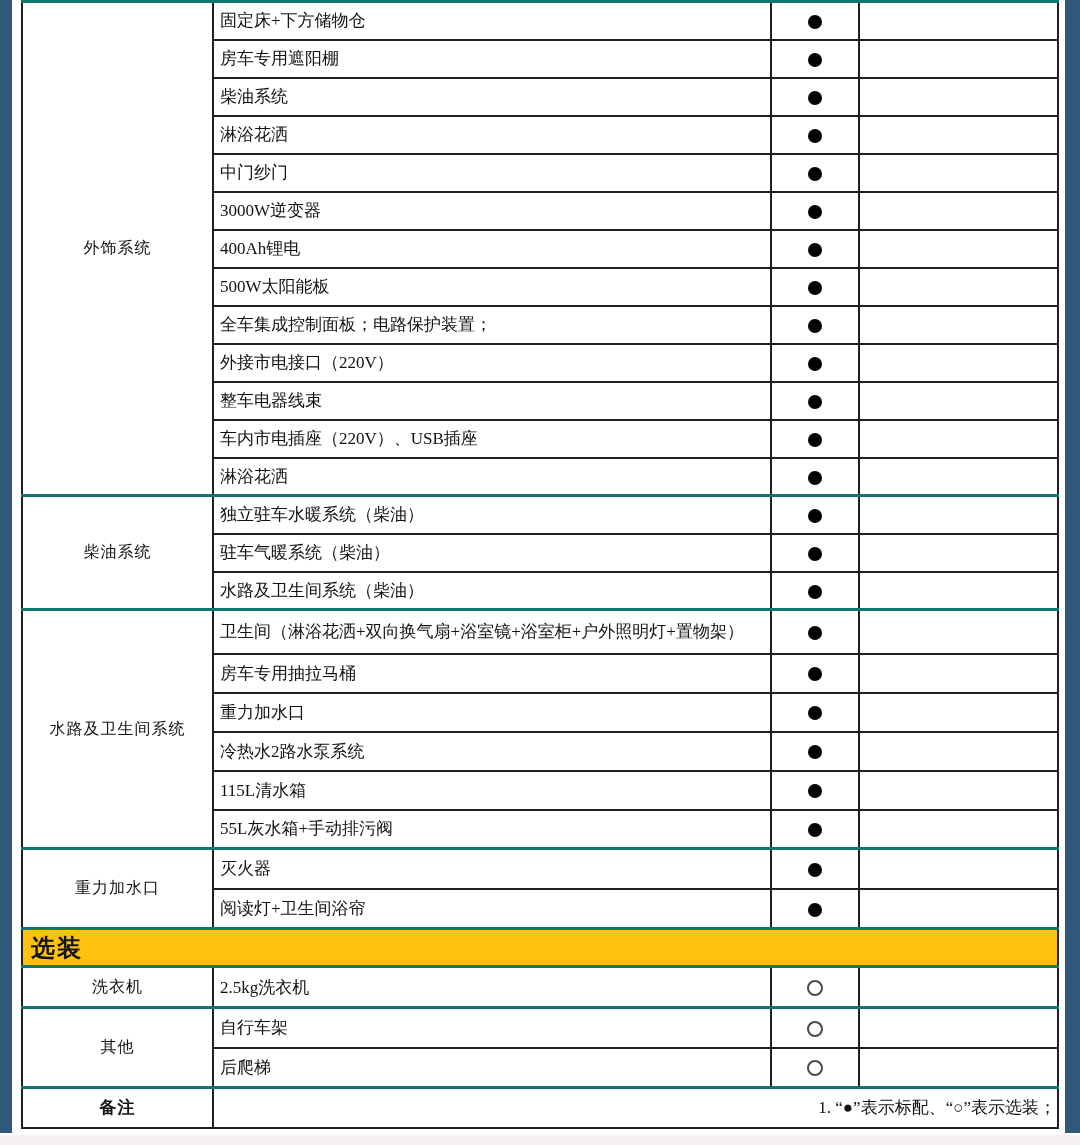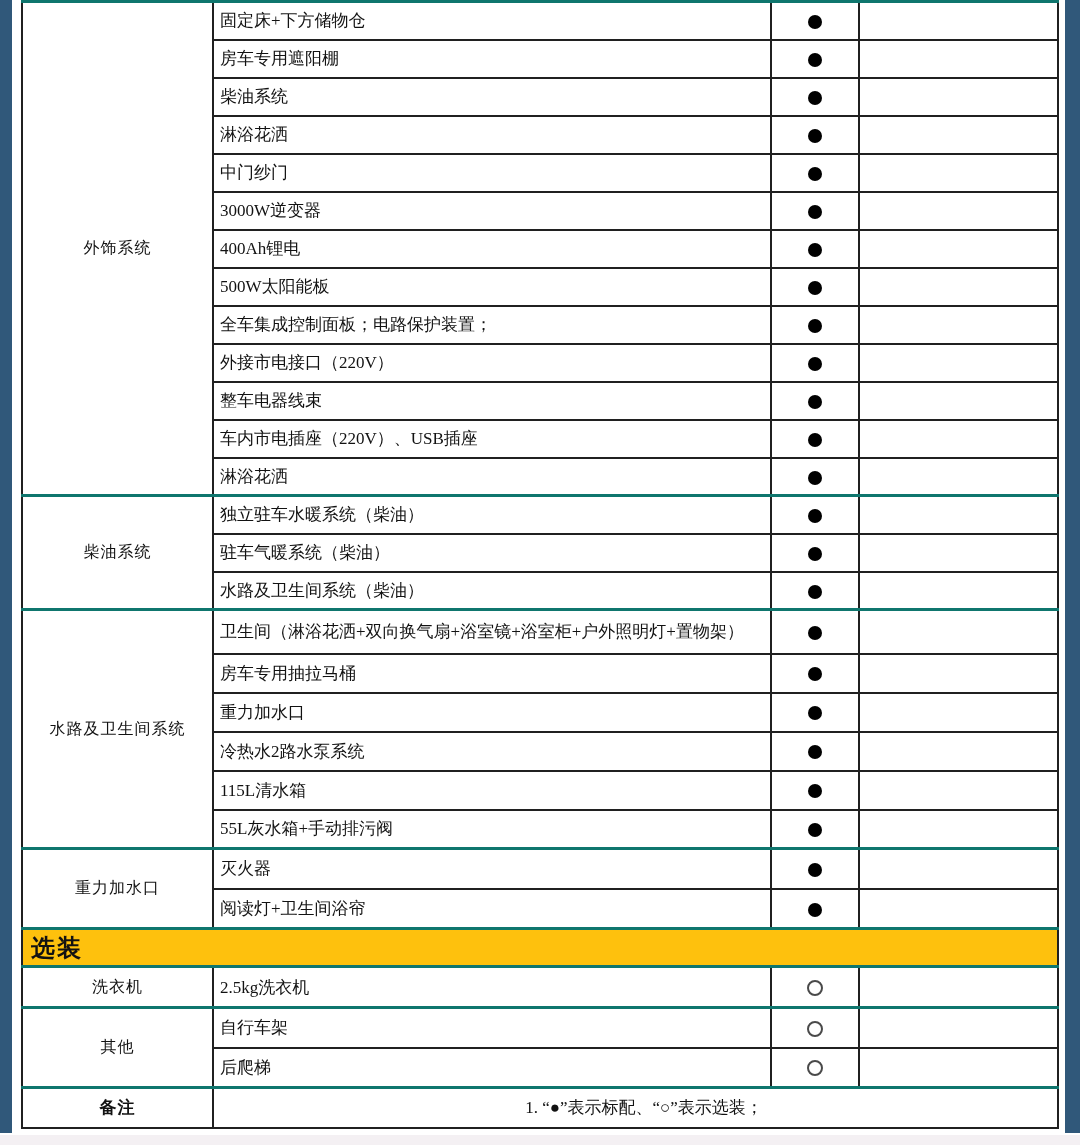--- a/index.html
+++ b/index.html
@@ -33,21 +33,21 @@
 
   .dot{display:inline-block;border-radius:50%;vertical-align:middle;}
   .dot-filled{width:14px;height:14px;background:#000;}
   .dot-open{width:12px;height:12px;border:2px solid #4a4a4a;background:#fff;}
 
   td.band{
     font-size:24px;font-weight:bold;text-align:left;
     padding-left:5px;letter-spacing:2px;background:#FEC10D;
   }
   td.note-cat{font-weight:bold;font-size:17px;text-align:center;letter-spacing:1px;}
-  td.note-text{font-size:17px;padding-left:18px;text-align:center;margin-left:19px;}
+  td.note-text{font-size:17px;padding-left:18px;text-align:right;margin-left:19px;}
 
   tr.h38{height:38px;}
   tr.h39{height:39px;}
   tr.h40{height:40px;}
   tr.h41{height:41px;}
   tr.h44{height:44px;}
 </style>
 </head>
 <body>
 

